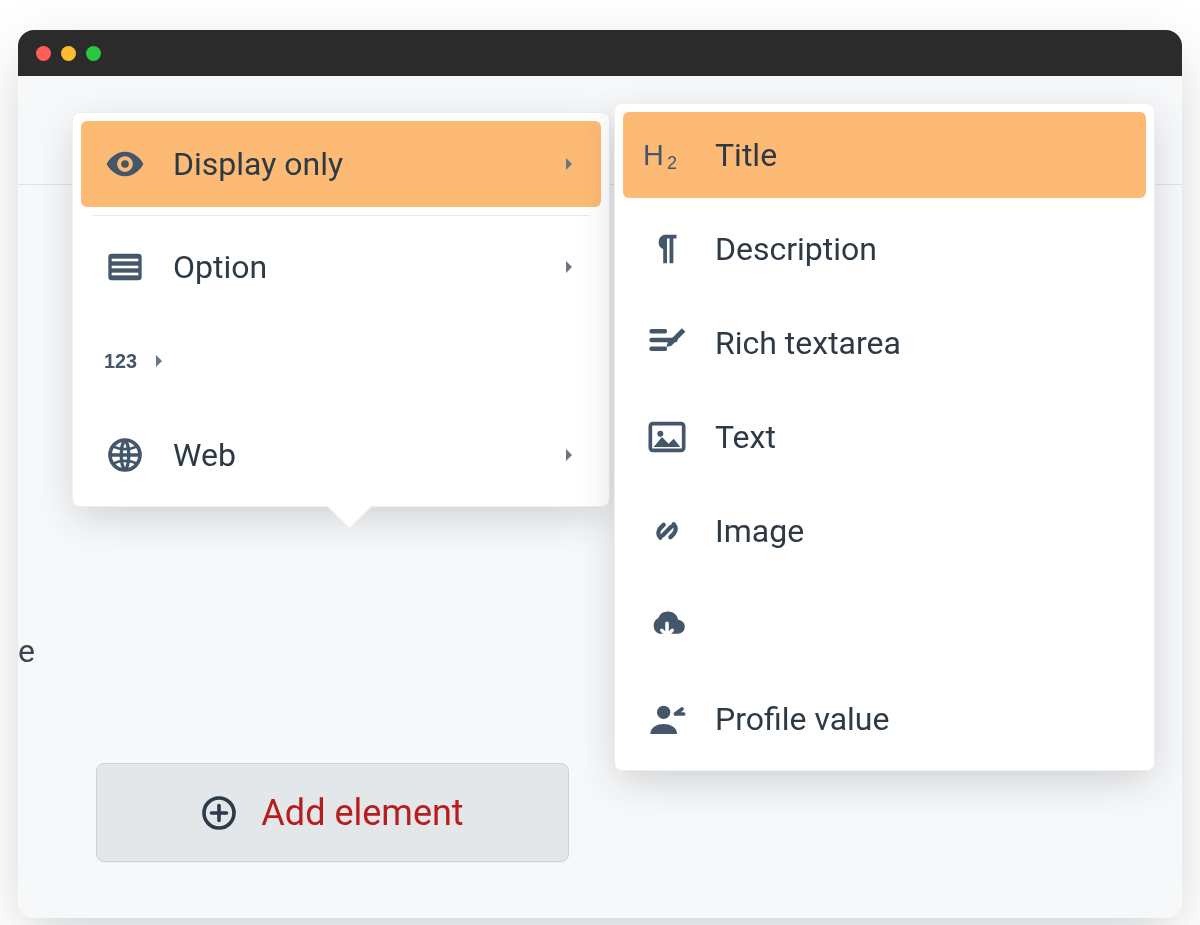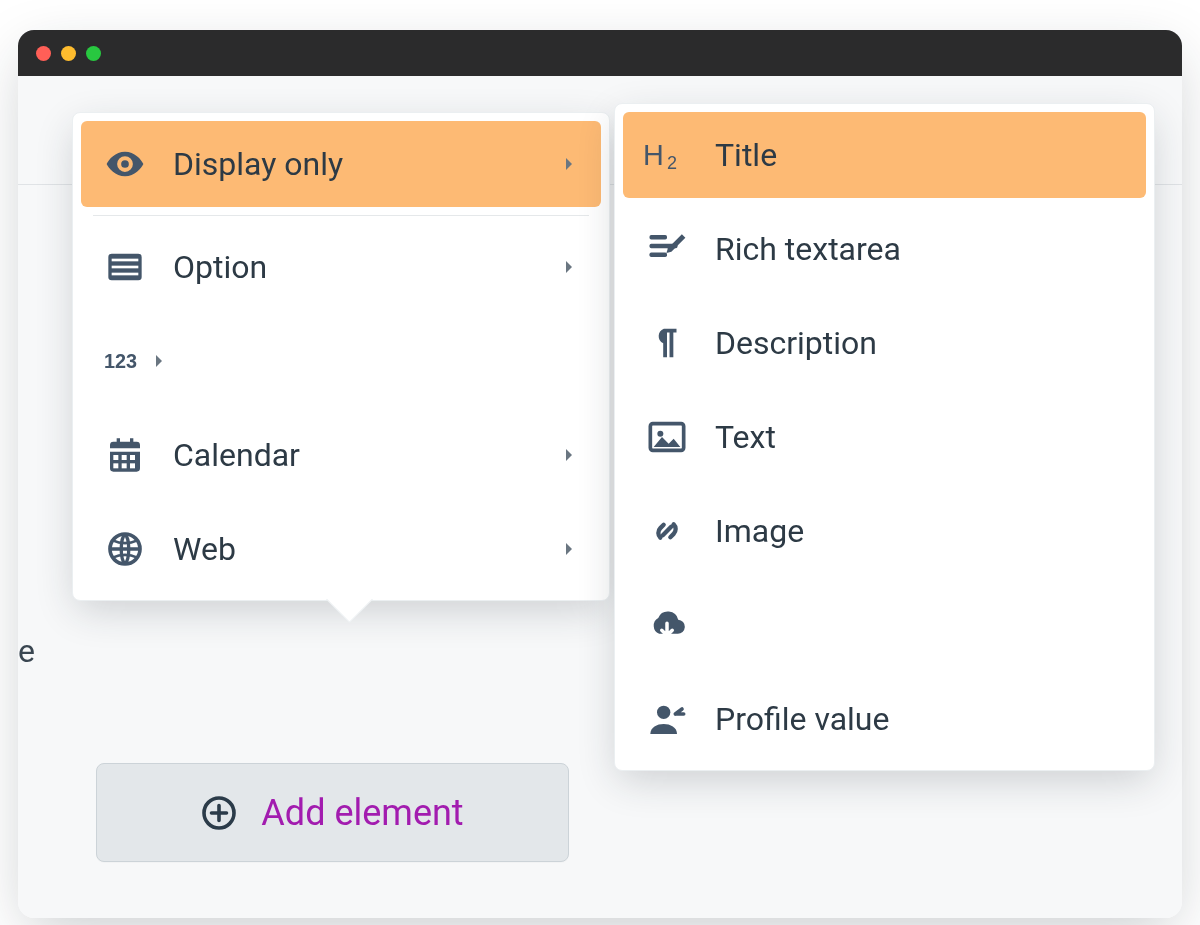--- a/index.html
+++ b/index.html
@@ -61,21 +61,21 @@
     width: 471px;
     height: 97px;
     background: #e3e7ea;
     border: 1px solid #ccd3d8;
     border-radius: 8px;
     display: flex;
     align-items: center;
     justify-content: center;
     gap: 24px;
     font-size: 36px;
-    color: #a21caf;
+    color: #b91c1c;
     box-shadow: 0 1px 0 rgba(0,0,0,0.02);
   }
   .add-btn .plus {
     width: 36px; height: 36px;
   }
   
   .popup {
     position: absolute;
     background: #ffffff;
     border: 1px solid #ebeff1;
@@ -261,31 +261,20 @@
               <use href="#i-123"></use>
             </svg>
           </span>
         <svg class="chevron" width="18" height="18">
             <use href="#i-chev"></use>
           </svg>
       </div>
       <div class="menu-item">
         <span class="icon">
             <svg width="40" height="40">
-              <use href="#i-calendar"></use>
-            </svg>
-          </span>
-        <span class="label">Calendar</span>
-        <svg class="chevron" width="18" height="18">
-            <use href="#i-chev"></use>
-          </svg>
-      </div>
-      <div class="menu-item">
-        <span class="icon">
-            <svg width="40" height="40">
               <use href="#i-globe"></use>
             </svg>
           </span>
         <span class="label">Web</span>
         <svg class="chevron" width="18" height="18">
             <use href="#i-chev"></use>
           </svg>
       </div>
       <div class="tail"></div>
     </div>
@@ -294,33 +283,33 @@
       <div class="menu-item selected">
         <span class="icon">
             <svg width="48" height="34" viewBox="0 0 40 24">
               <use href="#i-h2"></use>
             </svg>
           </span>
         <span class="label">Title</span>
       </div>
       <div class="menu-item">
         <span class="icon">
+            <svg width="38" height="38">
+              <use href="#i-pilcrow"></use>
+            </svg>
+          </span>
+        <span class="label">Description</span>
+      </div>
+      <div class="menu-item">
+        <span class="icon">
             <svg width="42" height="42">
               <use href="#i-richtext"></use>
             </svg>
           </span>
         <span class="label">Rich textarea</span>
-      </div>
-      <div class="menu-item">
-        <span class="icon">
-            <svg width="38" height="38">
-              <use href="#i-pilcrow"></use>
-            </svg>
-          </span>
-        <span class="label">Description</span>
       </div>
       <div class="menu-item">
         <span class="icon">
             <svg width="40" height="40">
               <use href="#i-image"></use>
             </svg>
           </span>
         <span class="label">Text</span>
       </div>
       <div class="menu-item">

